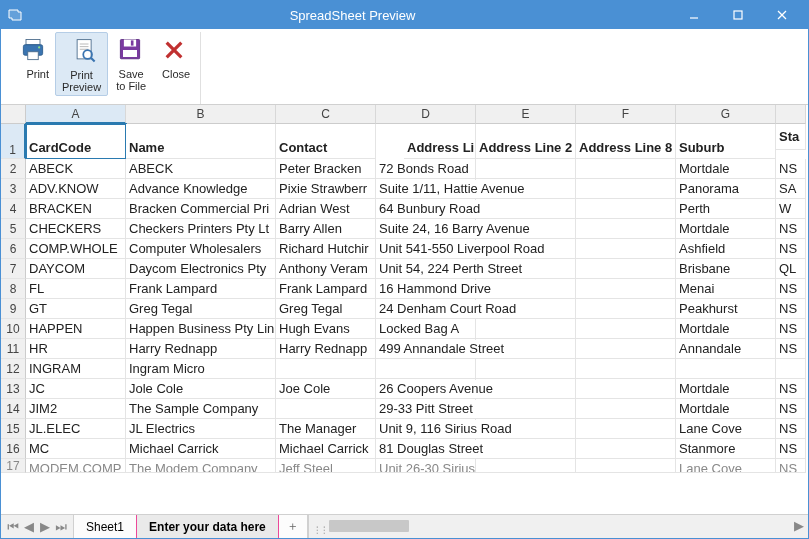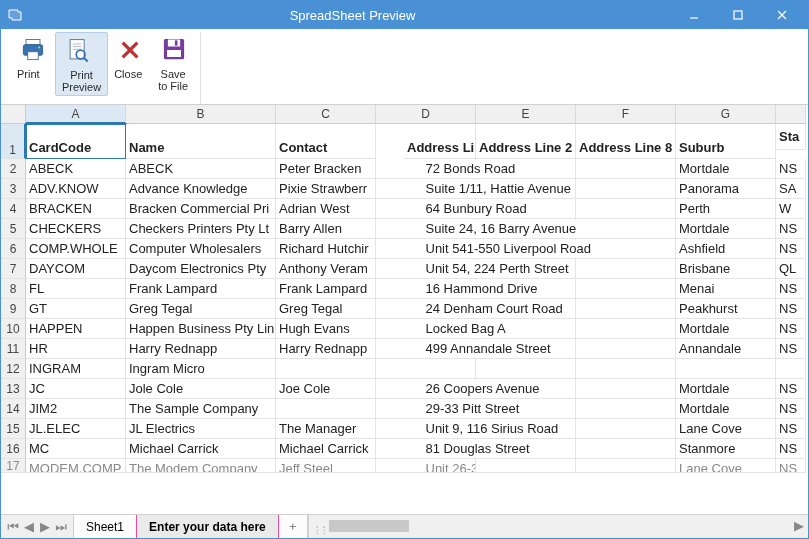--- a/index.html
+++ b/index.html
@@ -6,34 +6,34 @@
   body { font-family: "Segoe UI", Tahoma, sans-serif; font-size: 13px; background: #fff; width: 809px; height: 539px; overflow: hidden; border: 1px solid #4a90d4; }
   .titlebar { background: #4a90d4; height: 28px; display: flex; align-items: center; color: #fff; padding: 0 6px; }
   .titlebar .app-icon { width: 16px; height: 16px; margin-right: 8px; }
   .titlebar .title { flex: 1; text-align: center; font-size: 13px; }
   .titlebar .win-btns { display: flex; gap: 4px; }
   .titlebar .win-btn { width: 40px; height: 24px; display: flex; align-items: center; justify-content: center; cursor: pointer; }
   .titlebar .win-btn svg { stroke: #fff; }
   .ribbon { height: 76px; background: #fff; border-bottom: 1px solid #d0d0d0; display: flex; padding: 3px 6px 0 6px; }
   .ribbon-group { display: flex; flex-direction: column; align-items: center; padding: 0 4px; border-right: 1px solid #e0e0e0; }
   .ribbon-btns { display: flex; }
-  .ribbon-btn { display: flex; flex-direction: column; align-items: flex-start; justify-content: flex-start; padding: 2px 6px; cursor: pointer; border-radius: 2px; min-width: 42px; }
+  .ribbon-btn { display: flex; flex-direction: column; align-items: flex-end; justify-content: flex-start; padding: 2px 6px; cursor: pointer; border-radius: 2px; min-width: 42px; }
   .ribbon-btn.sel { background: #dce9f5; border: 1px solid #b5cde6; }
   .ribbon-btn .icon { width: 32px; height: 32px; display: flex; align-items: center; justify-content: center; }
   .ribbon-btn .lbl { font-size: 11px; text-align: center; line-height: 1.1; margin-top: 2px; color: #2a2a2a; }
   .group-label { font-size: 11px; color: #555; margin-top: 16px; padding-bottom: 2px; }
   .sheet-area { position: relative; height: 409px; background: #fff; overflow: hidden; }
   .grid { display: grid; grid-template-columns: 25px 100px 150px 100px 100px 100px 100px 100px 30px; }
   .col-hdr { background: #f0f0f0; border-bottom: 1px solid #ccc; border-right: 1px solid #d8d8d8; height: 19px; line-height: 19px; text-align: center; font-size: 12px; color: #444; }
   .col-hdr.sel { background: #dce9f5; border-bottom: 2px solid #2a7ab0; }
   .row-hdr { background: #f0f0f0; border-right: 1px solid #ccc; border-bottom: 1px solid #e4e4e4; text-align: center; font-size: 12px; color: #444; height: 20px; line-height: 20px; }
   .row-hdr.sel { background: #dce9f5; border-right: 2px solid #2a7ab0; }
   .corner { background: #f0f0f0; border-right: 1px solid #ccc; border-bottom: 1px solid #ccc; height: 19px; }
   .cell { border-right: 1px solid #e4e4e4; border-bottom: 1px solid #e4e4e4; padding: 1px 3px; height: 20px; line-height: 18px; font-size: 13px; color: #222; overflow: hidden; white-space: nowrap; background: #fff; }
-  .overflow-ok { overflow: visible; position: relative; text-align: center; }
+  .overflow-ok { overflow: visible; position: relative; }
   .overflow-ok > span { position: absolute; white-space: nowrap; background: #fff; padding-right: 3px; }
   .tabbar { height: 24px; background: #f0f0f0; border-top: 1px solid #d0d0d0; display: flex; align-items: stretch; }
   .tab-nav { display: flex; align-items: center; padding: 0 4px; border-right: 1px solid #d0d0d0; }
   .tab-nav-btn { width: 16px; height: 18px; display:flex; align-items:center; justify-content:center; color:#888;}
   .tab { padding: 3px 12px; border-right: 1px solid #ec4899; background:#fcfcfc; font-size:12px; display:flex; align-items:center;}
   .tab.inactive { background:#eaeaea; font-weight:bold;}
   .tab-add { padding: 3px 8px; border-right: 1px solid #d0d0d0; color:#666;}
   .tab-spacer { flex:1; border-left:1px solid #d0d0d0; position:relative;}
   .drag-grip { position:absolute; left:4px; top:6px; width:8px; height:10px;}
   .drag-grip::before { content:"⋮⋮"; font-size:9px; color:#888; letter-spacing:-2px;}
@@ -89,38 +89,38 @@
               <line x1="10" y1="14" x2="20" y2="14" stroke="#b0b0b0"></line>
               <circle cx="19" cy="20" r="5" fill="none" stroke="#3a74b0" stroke-width="2"></circle>
               <line x1="23" y1="24" x2="27" y2="28" stroke="#3a74b0" stroke-width="2.5"></line>
             </svg>
           </div>
         <div class="lbl" style="white-space:pre">Print
 Preview</div>
       </div>
       <div class="ribbon-btn">
         <div class="icon">
-            <svg width="26" height="26" viewBox="0 0 32 32">
-              <line x1="7" y1="7" x2="25" y2="25" stroke="#c03030" stroke-width="4"></line>
-              <line x1="25" y1="7" x2="7" y2="25" stroke="#c03030" stroke-width="4"></line>
-            </svg>
-          </div>
-        <div class="lbl">Close</div>
-      </div>
-      <div class="ribbon-btn">
-        <div class="icon">
             <svg width="30" height="28" viewBox="0 0 32 32">
               <rect x="5" y="4" width="22" height="22" rx="1" fill="#7a3aa0" stroke="#5a2a80"></rect>
               <rect x="9" y="4" width="14" height="8" fill="#fff"></rect>
               <rect x="17" y="5" width="3" height="6" fill="#7a3aa0"></rect>
               <rect x="8" y="16" width="16" height="8" fill="#fff"></rect>
             </svg>
           </div>
         <div class="lbl" style="white-space:pre">Save
 to File</div>
+      </div>
+      <div class="ribbon-btn">
+        <div class="icon">
+            <svg width="26" height="26" viewBox="0 0 32 32">
+              <line x1="7" y1="7" x2="25" y2="25" stroke="#c03030" stroke-width="4"></line>
+              <line x1="25" y1="7" x2="7" y2="25" stroke="#c03030" stroke-width="4"></line>
+            </svg>
+          </div>
+        <div class="lbl">Close</div>
       </div>
     </div>
     <div class="group-label">Actions</div>
   </div>
 </div>
 
 <div class="sheet-area">
   <div class="grid" id="grid">
       <div class="corner"></div>
       <div class="col-hdr sel">A</div>

